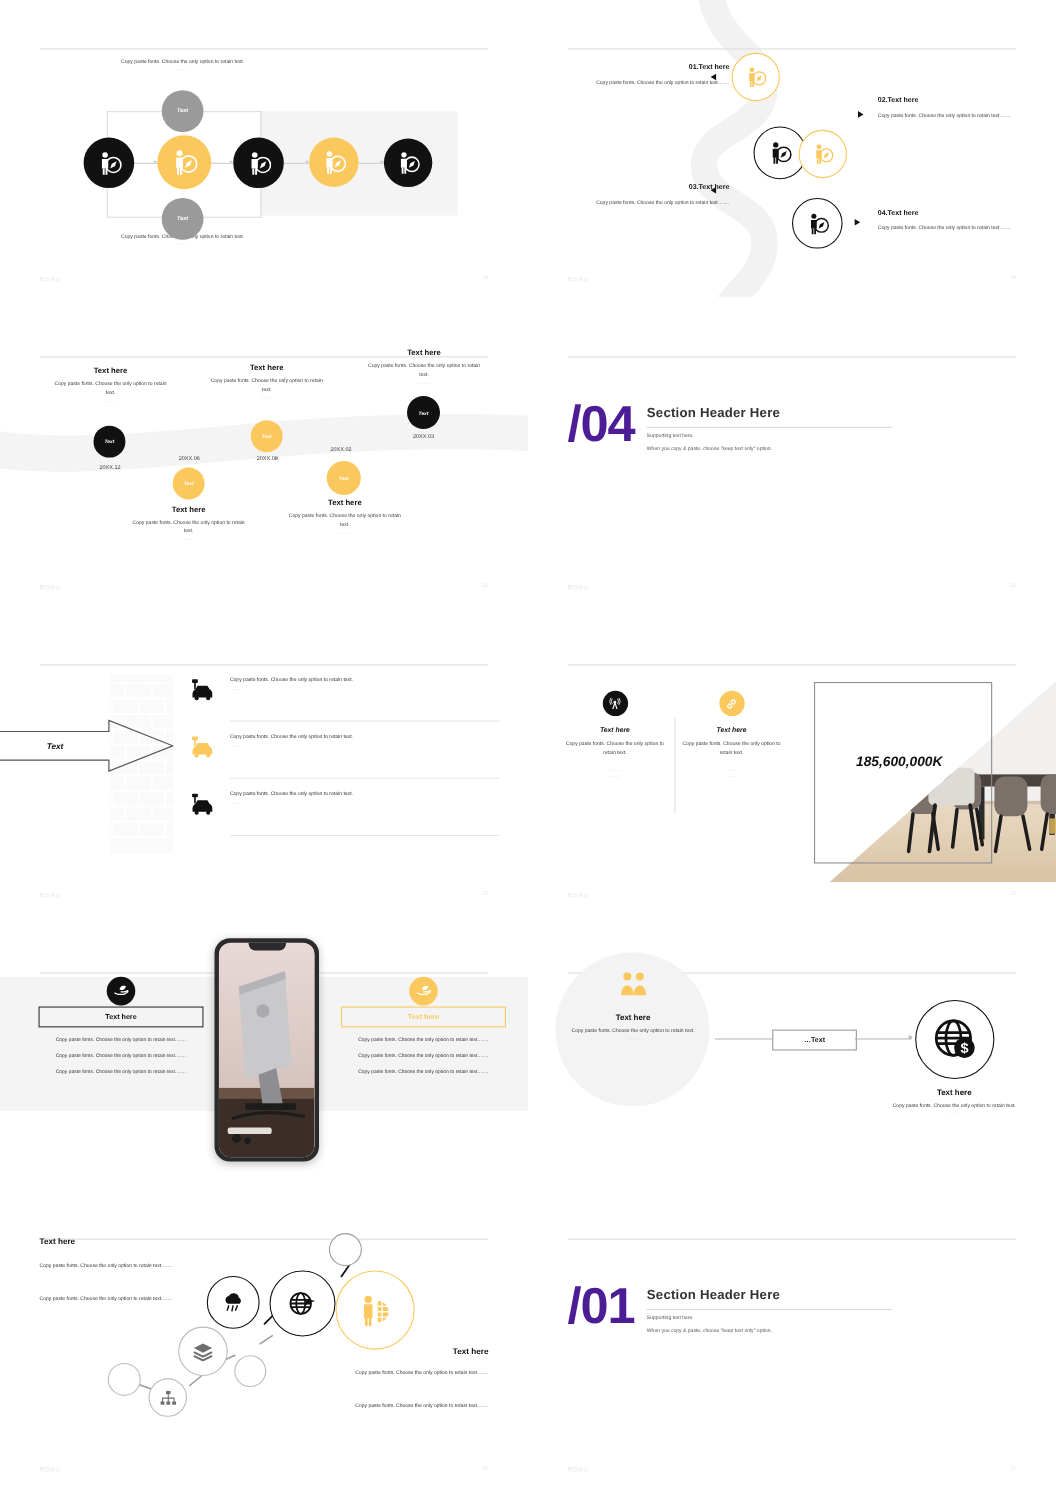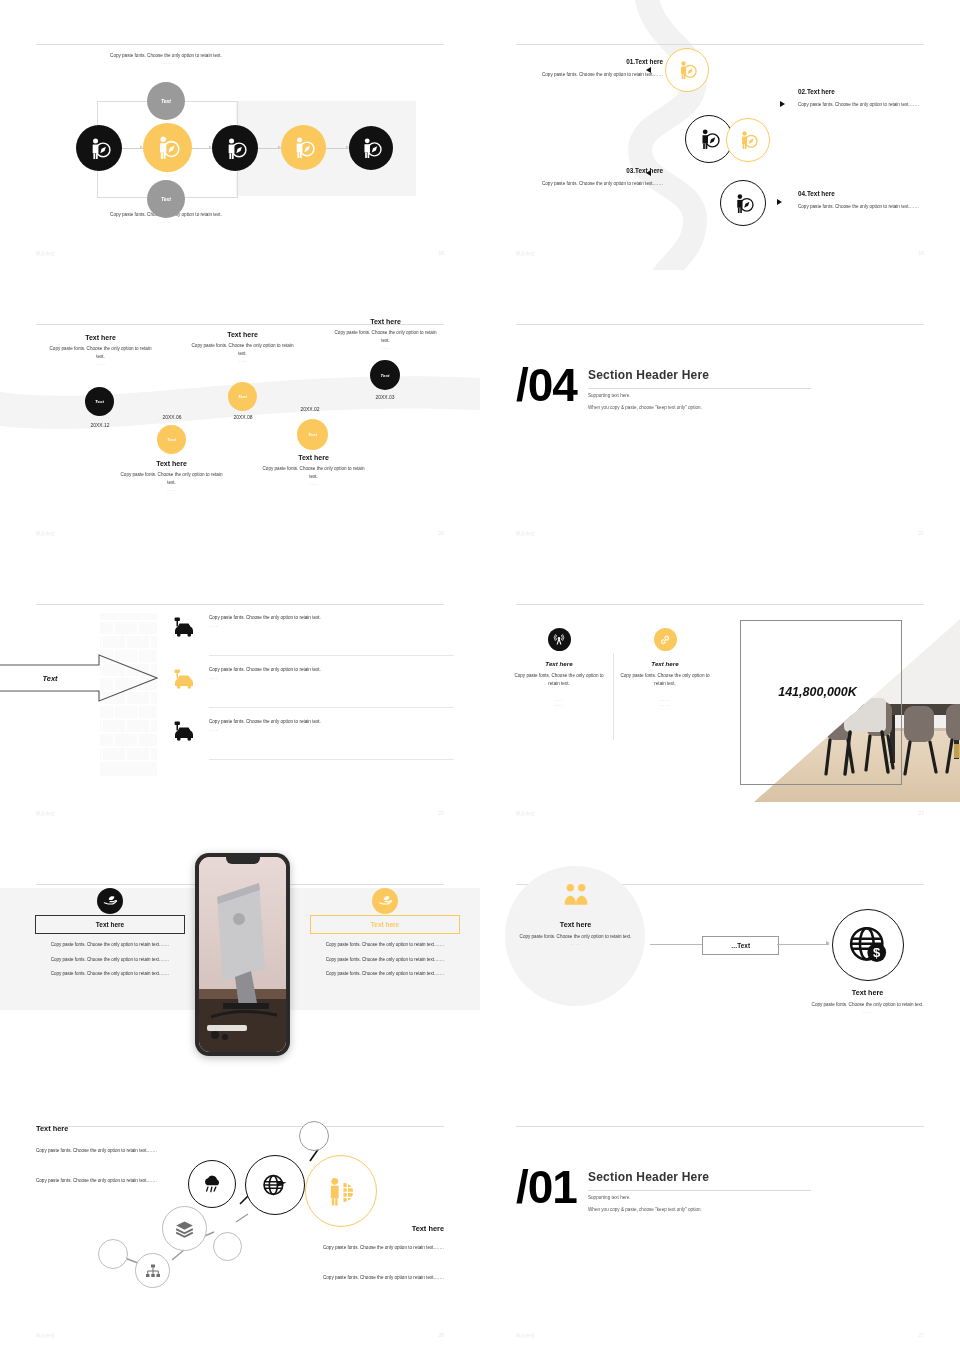--- a/index.html
+++ b/index.html
@@ -48,21 +48,21 @@
 
   
   #s3{left:0;top:280px;}
   #s3 .ribbon{position:absolute;left:0;top:0;width:480px;height:270px;}
   #s3 .tl-ttl{font-size:7px;font-weight:bold;color:#111;text-align:center;}
   #s3 .tl-cap{text-align:center;}
   #s3 .tl-date{position:absolute;font-size:5px;color:#333;text-align:center;}
 
   
   .sec{position:absolute;}
-  .sec .num{position:absolute;left:36px;top:82px;font-size:46px;line-height:46px;font-weight:bold;color:#000000;font-family:"Liberation Sans",sans-serif;letter-spacing:-1px;}
+  .sec .num{position:absolute;left:36px;top:82px;font-size:46px;line-height:46px;font-weight:bold;color:#4c1d95;font-family:"Liberation Sans",sans-serif;letter-spacing:-1px;}
   .sec .ttl{position:absolute;left:108px;top:88px;font-size:12px;font-weight:bold;color:#333;letter-spacing:.2px;}
   .sec .ul{position:absolute;left:108px;top:108px;width:223px;height:1px;background:#d9d9d9;}
   .sec .sub1{position:absolute;left:108px;top:113px;font-size:4.6px;color:#555;}
   .sec .sub2{position:absolute;left:108px;top:125px;font-size:4.6px;color:#555;}
   #s4{left:480px;top:280px;}
   #s8{left:480px;top:1082px;}
 
   
   #s5{left:0;top:560px;}
   #s5 .wall{position:absolute;left:100px;top:53px;width:57px;height:163px;overflow:hidden;background:#fafafa;}
@@ -479,21 +479,21 @@
 
           <rect x="104" y="86" width="42" height="34" rx="5" fill="#dedbd6"></rect>
           <g stroke="#1d1d1d" stroke-width="3.4" stroke-linecap="round">
             <path d="M110 120l-5 42M142 120l6 40"></path>
           </g>
           <rect x="214" y="132" width="22" height="14" fill="#d8b45a" opacity=".85"></rect>
         </g>
       </svg>
     </div>
     <div class="photo-frame"></div>
-    <div class="bignum">141,800,000K</div>
+    <div class="bignum">185,600,000K</div>
 
     <div class="ftr-brand">风云办公</div>
     <div class="ftr-page">23</div>
   </section>
 
   <section class="slide" id="s7">
     <div class="rule"></div>
     <div class="band"></div>
 
     <div class="phone">

